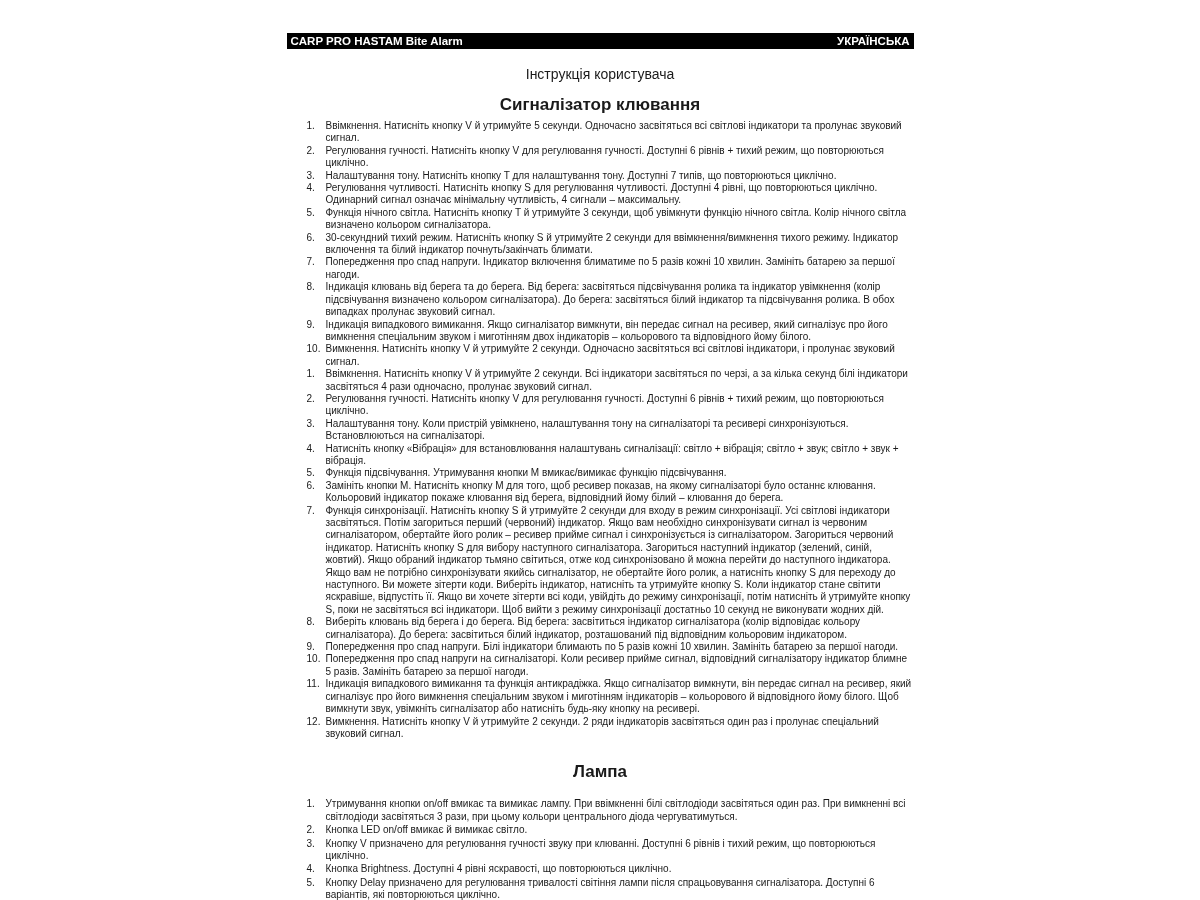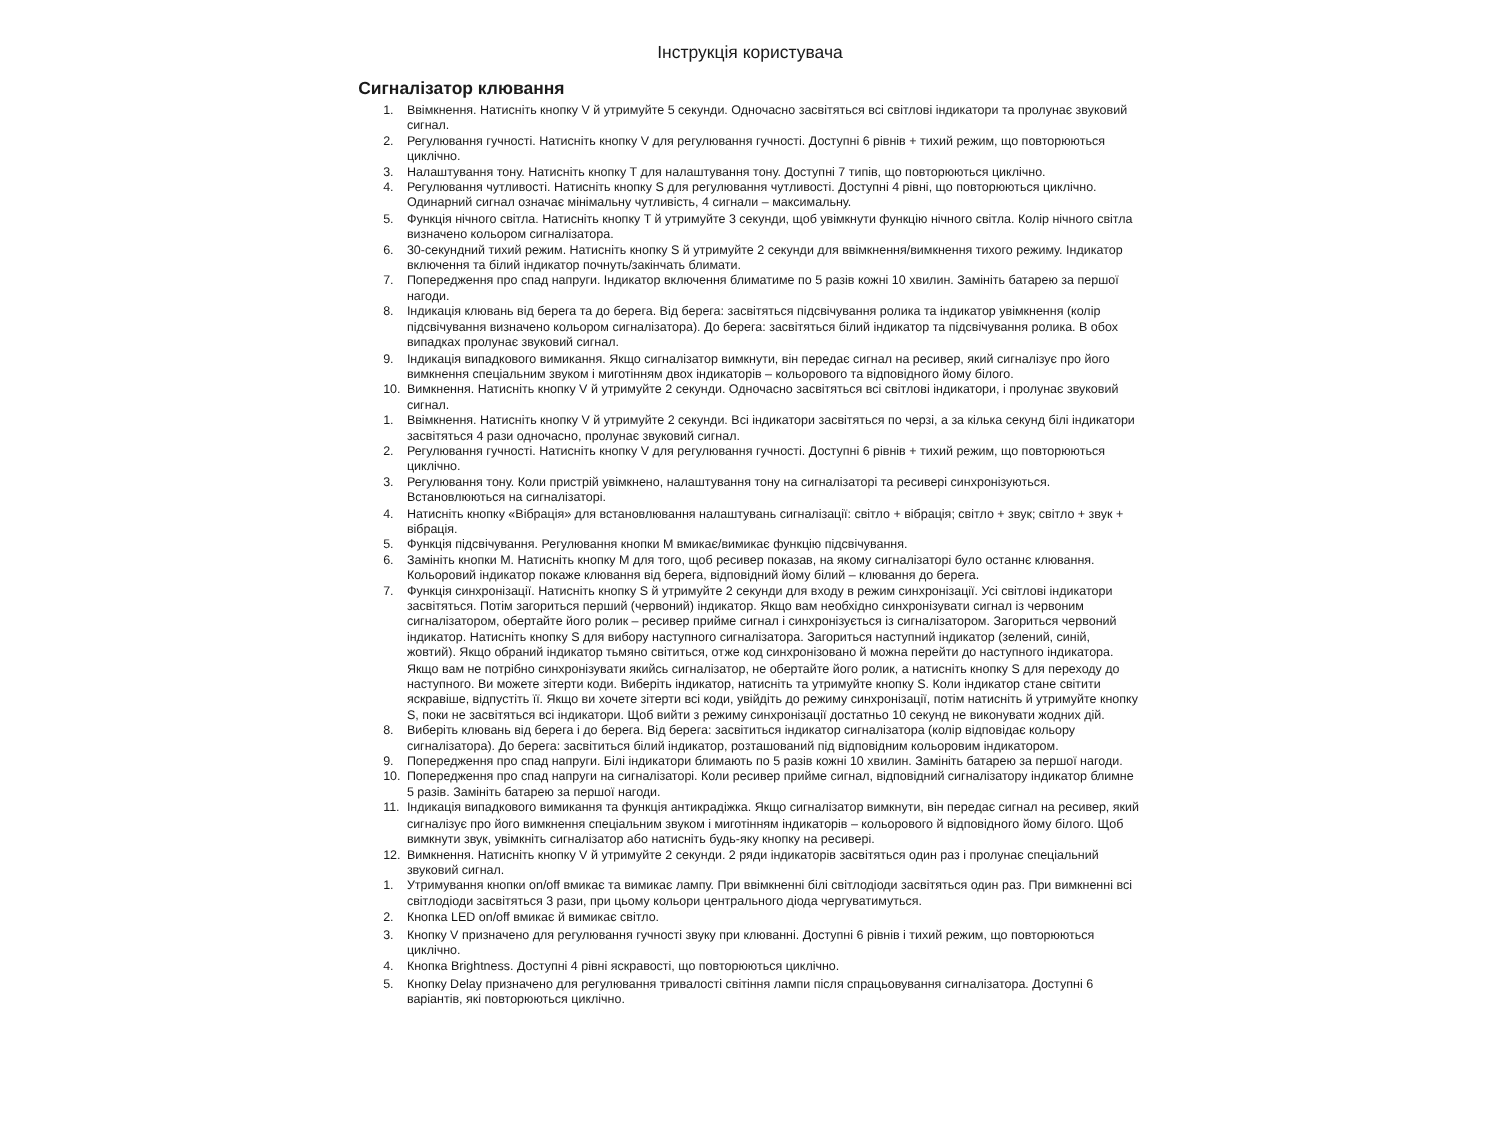--- a/index.html
+++ b/index.html
@@ -25,23 +25,23 @@
     line-height: 16px;
     padding: 0 4px;
   }
   .page-title {
     text-align: center;
     font-weight: normal;
     font-size: 14px;
     margin-top: 17px;
   }
   .section-heading {
-    text-align: left;
+    text-align: center;
     font-weight: bold;
-    font-size: 14px;
+    font-size: 17px;
     margin-top: 13px;
     margin-bottom: 5px;
   }
   .section-heading.lamp-gap {
     margin-top: 22px;
     margin-bottom: 16px;
   }
   ol.instruction-list {
     list-style: none;
     counter-reset: item;
@@ -58,20 +58,24 @@
     position: absolute;
     left: 20px;
   }
   ol.lamp-list li { margin-bottom: 1px; }
 </style>
 </head>
 <body>
 
 <div class="doc">
 
+  <div class="header-bar">
+    <span>CARP PRO HASTAM Bite Alarm</span>
+    <span>УКРАЇНСЬКА</span>
+  </div>
 
   <div class="page-title">Інструкція користувача</div>
 
   <div>
     <div class="section-heading">Сигналізатор клювання</div>
     <ol class="instruction-list">
         <li>Ввімкнення. Натисніть кнопку V й утримуйте 5 секунди. Одночасно засвітяться всі світлові індикатори та пролунає звуковий сигнал.</li>
         <li>Регулювання гучності. Натисніть кнопку V для регулювання гучності. Доступні 6 рівнів + тихий режим, що повторюються циклічно.</li>
         <li>Налаштування тону. Натисніть кнопку T для налаштування тону. Доступні 7 типів, що повторюються циклічно.</li>
         <li>Регулювання чутливості. Натисніть кнопку S для регулювання чутливості. Доступні 4 рівні, що повторюються циклічно. Одинарний сигнал означає мінімальну чутливість, 4 сигнали – максимальну.</li>
@@ -81,34 +85,35 @@
         <li>Індикація клювань від берега та до берега. Від берега: засвітяться підсвічування ролика та індикатор увімкнення (колір підсвічування визначено кольором сигналізатора). До берега: засвітяться білий індикатор та підсвічування ролика. В обох випадках пролунає звуковий сигнал.</li>
         <li>Індикація випадкового вимикання. Якщо сигналізатор вимкнути, він передає сигнал на ресивер, який сигналізує про його вимкнення спеціальним звуком і миготінням двох індикаторів – кольорового та відповідного йому білого.</li>
         <li>Вимкнення. Натисніть кнопку V й утримуйте 2 секунди. Одночасно засвітяться всі світлові індикатори, і пролунає звуковий сигнал.</li>
       </ol>
   </div>
 
   <div>
     <ol class="instruction-list">
         <li>Ввімкнення. Натисніть кнопку V й утримуйте 2 секунди. Всі індикатори засвітяться по черзі, а за кілька секунд білі індикатори засвітяться 4 рази одночасно, пролунає звуковий сигнал.</li>
         <li>Регулювання гучності. Натисніть кнопку V для регулювання гучності. Доступні 6 рівнів + тихий режим, що повторюються циклічно.</li>
-        <li>Регулювання тону. Коли пристрій увімкнено, налаштування тону на сигналізаторі та ресивері синхронізуються. Встановлюються на сигналізаторі.</li>
+        <li>Налаштування тону. Коли пристрій увімкнено, налаштування тону на сигналізаторі та ресивері синхронізуються. Встановлюються на сигналізаторі.</li>
         <li>Натисніть кнопку «Вібрація» для встановлювання налаштувань сигналізації: світло + вібрація; світло + звук; світло + звук + вібрація.</li>
-        <li>Функція підсвічування. Регулювання кнопки M вмикає/вимикає функцію підсвічування.</li>
+        <li>Функція підсвічування. Утримування кнопки M вмикає/вимикає функцію підсвічування.</li>
         <li>Замініть кнопки M. Натисніть кнопку M для того, щоб ресивер показав, на якому сигналізаторі було останнє клювання. Кольоровий індикатор покаже клювання від берега, відповідний йому білий – клювання до берега.</li>
         <li>Функція синхронізації. Натисніть кнопку S й утримуйте 2 секунди для входу в режим синхронізації. Усі світлові індикатори засвітяться. Потім загориться перший (червоний) індикатор. Якщо вам необхідно синхронізувати сигнал із червоним сигналізатором, обертайте його ролик – ресивер прийме сигнал і синхронізується із сигналізатором. Загориться червоний індикатор. Натисніть кнопку S для вибору наступного сигналізатора. Загориться наступний індикатор (зелений, синій, жовтий). Якщо обраний індикатор тьмяно світиться, отже код синхронізовано й можна перейти до наступного індикатора. Якщо вам не потрібно синхронізувати якийсь сигналізатор, не обертайте його ролик, а натисніть кнопку S для переходу до наступного. Ви можете зітерти коди. Виберіть індикатор, натисніть та утримуйте кнопку S. Коли індикатор стане світити яскравіше, відпустіть її. Якщо ви хочете зітерти всі коди, увійдіть до режиму синхронізації, потім натисніть й утримуйте кнопку S, поки не засвітяться всі індикатори. Щоб вийти з режиму синхронізації достатньо 10 секунд не виконувати жодних дій.</li>
         <li>Виберіть клювань від берега і до берега. Від берега: засвітиться індикатор сигналізатора (колір відповідає кольору сигналізатора). До берега: засвітиться білий індикатор, розташований під відповідним кольоровим індикатором.</li>
         <li>Попередження про спад напруги. Білі індикатори блимають по 5 разів кожні 10 хвилин. Замініть батарею за першої нагоди.</li>
         <li>Попередження про спад напруги на сигналізаторі. Коли ресивер прийме сигнал, відповідний сигналізатору індикатор блимне 5 разів. Замініть батарею за першої нагоди.</li>
         <li>Індикація випадкового вимикання та функція антикрадіжка. Якщо сигналізатор вимкнути, він передає сигнал на ресивер, який сигналізує про його вимкнення спеціальним звуком і миготінням індикаторів – кольорового й відповідного йому білого. Щоб вимкнути звук, увімкніть сигналізатор або натисніть будь-яку кнопку на ресивері.</li>
         <li>Вимкнення. Натисніть кнопку V й утримуйте 2 секунди. 2 ряди індикаторів засвітяться один раз і пролунає спеціальний звуковий сигнал.</li>
       </ol>
   </div>
 
   <div>
+    <div class="section-heading lamp-gap">Лампа</div>
     <ol class="instruction-list lamp-list">
         <li>Утримування кнопки on/off вмикає та вимикає лампу. При ввімкненні білі світлодіоди засвітяться один раз. При вимкненні всі світлодіоди засвітяться 3 рази, при цьому кольори центрального діода чергуватимуться.</li>
         <li>Кнопка LED on/off вмикає й вимикає світло.</li>
         <li>Кнопку V призначено для регулювання гучності звуку при клюванні. Доступні 6 рівнів і тихий режим, що повторюються циклічно.</li>
         <li>Кнопка Brightness. Доступні 4 рівні яскравості, що повторюються циклічно.</li>
         <li>Кнопку Delay призначено для регулювання тривалості світіння лампи після спрацьовування сигналізатора. Доступні 6 варіантів, які повторюються циклічно.</li>
       </ol>
   </div>
 
 </div>

